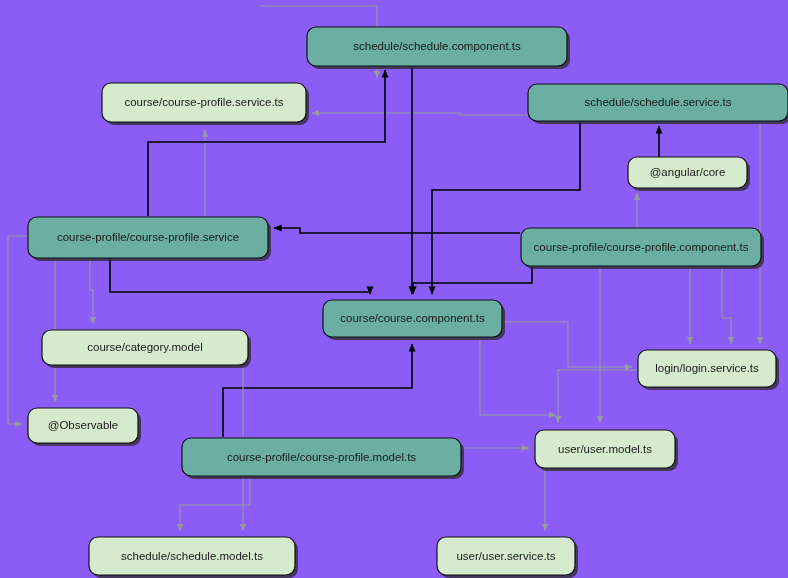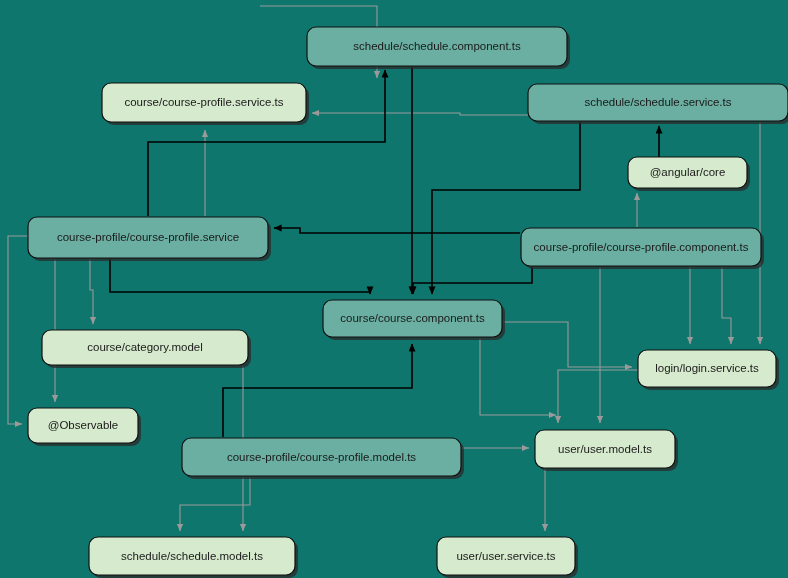--- a/index.html
+++ b/index.html
@@ -8,21 +8,21 @@
     padding: 0;
     background: #ffffff;
   }
   body {
     font-family: "Liberation Sans", sans-serif;
   }
   #graph-root {
     position: relative;
     width: 788px;
     height: 578px;
-    background: #0f766e;
+    background: #8b5cf6;
     overflow: hidden;
   }
   svg#graph-svg {
     position: absolute;
     left: 0;
     top: 0;
     width: 788px;
     height: 578px;
     display: block;
   }

